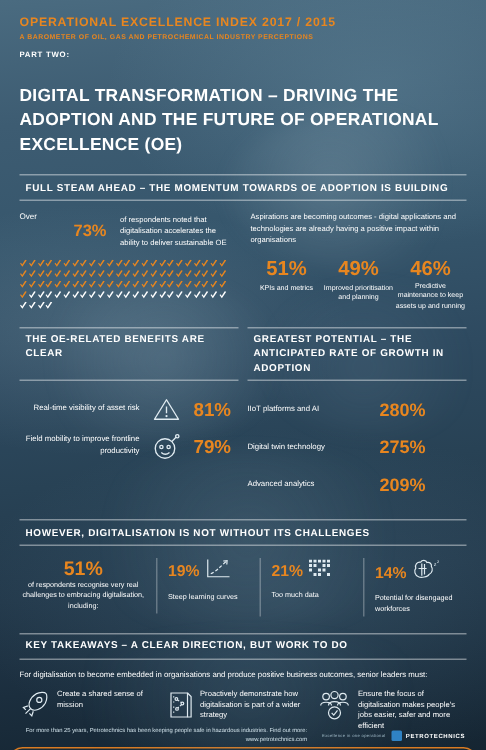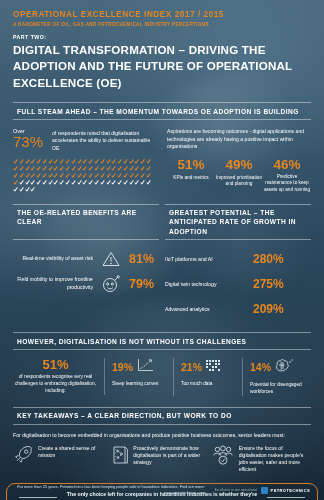--- a/index.html
+++ b/index.html
@@ -46,21 +46,21 @@
   .mast-sub {
     color: #e8861f; font-size: 4.6px; font-weight: bold;
     letter-spacing: 0.35px; margin-top: 1.5px;
   }
   .part-label {
     color: #ffffff; font-size: 5.2px; font-weight: bold;
     letter-spacing: 0.5px; margin-top: 7px;
   }
   .headline {
     color: #ffffff; font-size: 11.6px; font-weight: bold;
-    letter-spacing: 0.2px; line-height: 1.42; margin-top: 2px;
+    letter-spacing: 0.2px; line-height: 1.42; margin-top: 16px;
   }
 
   
   .sect {
     margin-top: 11px;
     border-top: 1px solid rgba(255,255,255,0.42);
     border-bottom: 1px solid rgba(255,255,255,0.42);
     padding: 3.5px 0 3.5px 4px;
   }
   .sect-title {
@@ -71,21 +71,21 @@
   .sect-row { display: flex; gap: 2%; }
   .sect-row .sect { margin-top: 0; }
 
   
   .cols { display: flex; gap: 10px; margin-top: 8px; }
   .col-l { width: 147px; }
   .col-r { width: 147px; }
 
   .over-row { display: flex; align-items: flex-start; gap: 9px; }
   .over-label { color: #ffffff; font-size: 5.4px; }
-  .big73 { color: #e8861f; font-size: 15px; font-weight: normal; line-height: 0.95; margin-top: 1px; }
+  .big73 { color: #e8861f; font-size: 11px; font-weight: bold; line-height: 0.95; margin-top: 1px; margin-left: 36px; }
   .over-text { color: #ffffff; font-size: 5.1px; line-height: 1.42; padding-top: 2px; }
 
   .ticks { margin-top: 7px; display: flex; flex-wrap: wrap; width: 140px; gap: 1px 0.6px; }
   .tick { width: 5.2px; height: 6px; }
   .tick svg { display: block; }
 
   .aspir-text { color: #ffffff; font-size: 5.1px; line-height: 1.45; }
   .pct-row { display: flex; margin-top: 8px; }
   .pct-cell { width: 33.33%; text-align: center; }
   .pct-num { color: #e8861f; font-size: 13.5px; font-weight: bold; line-height: 1; }

